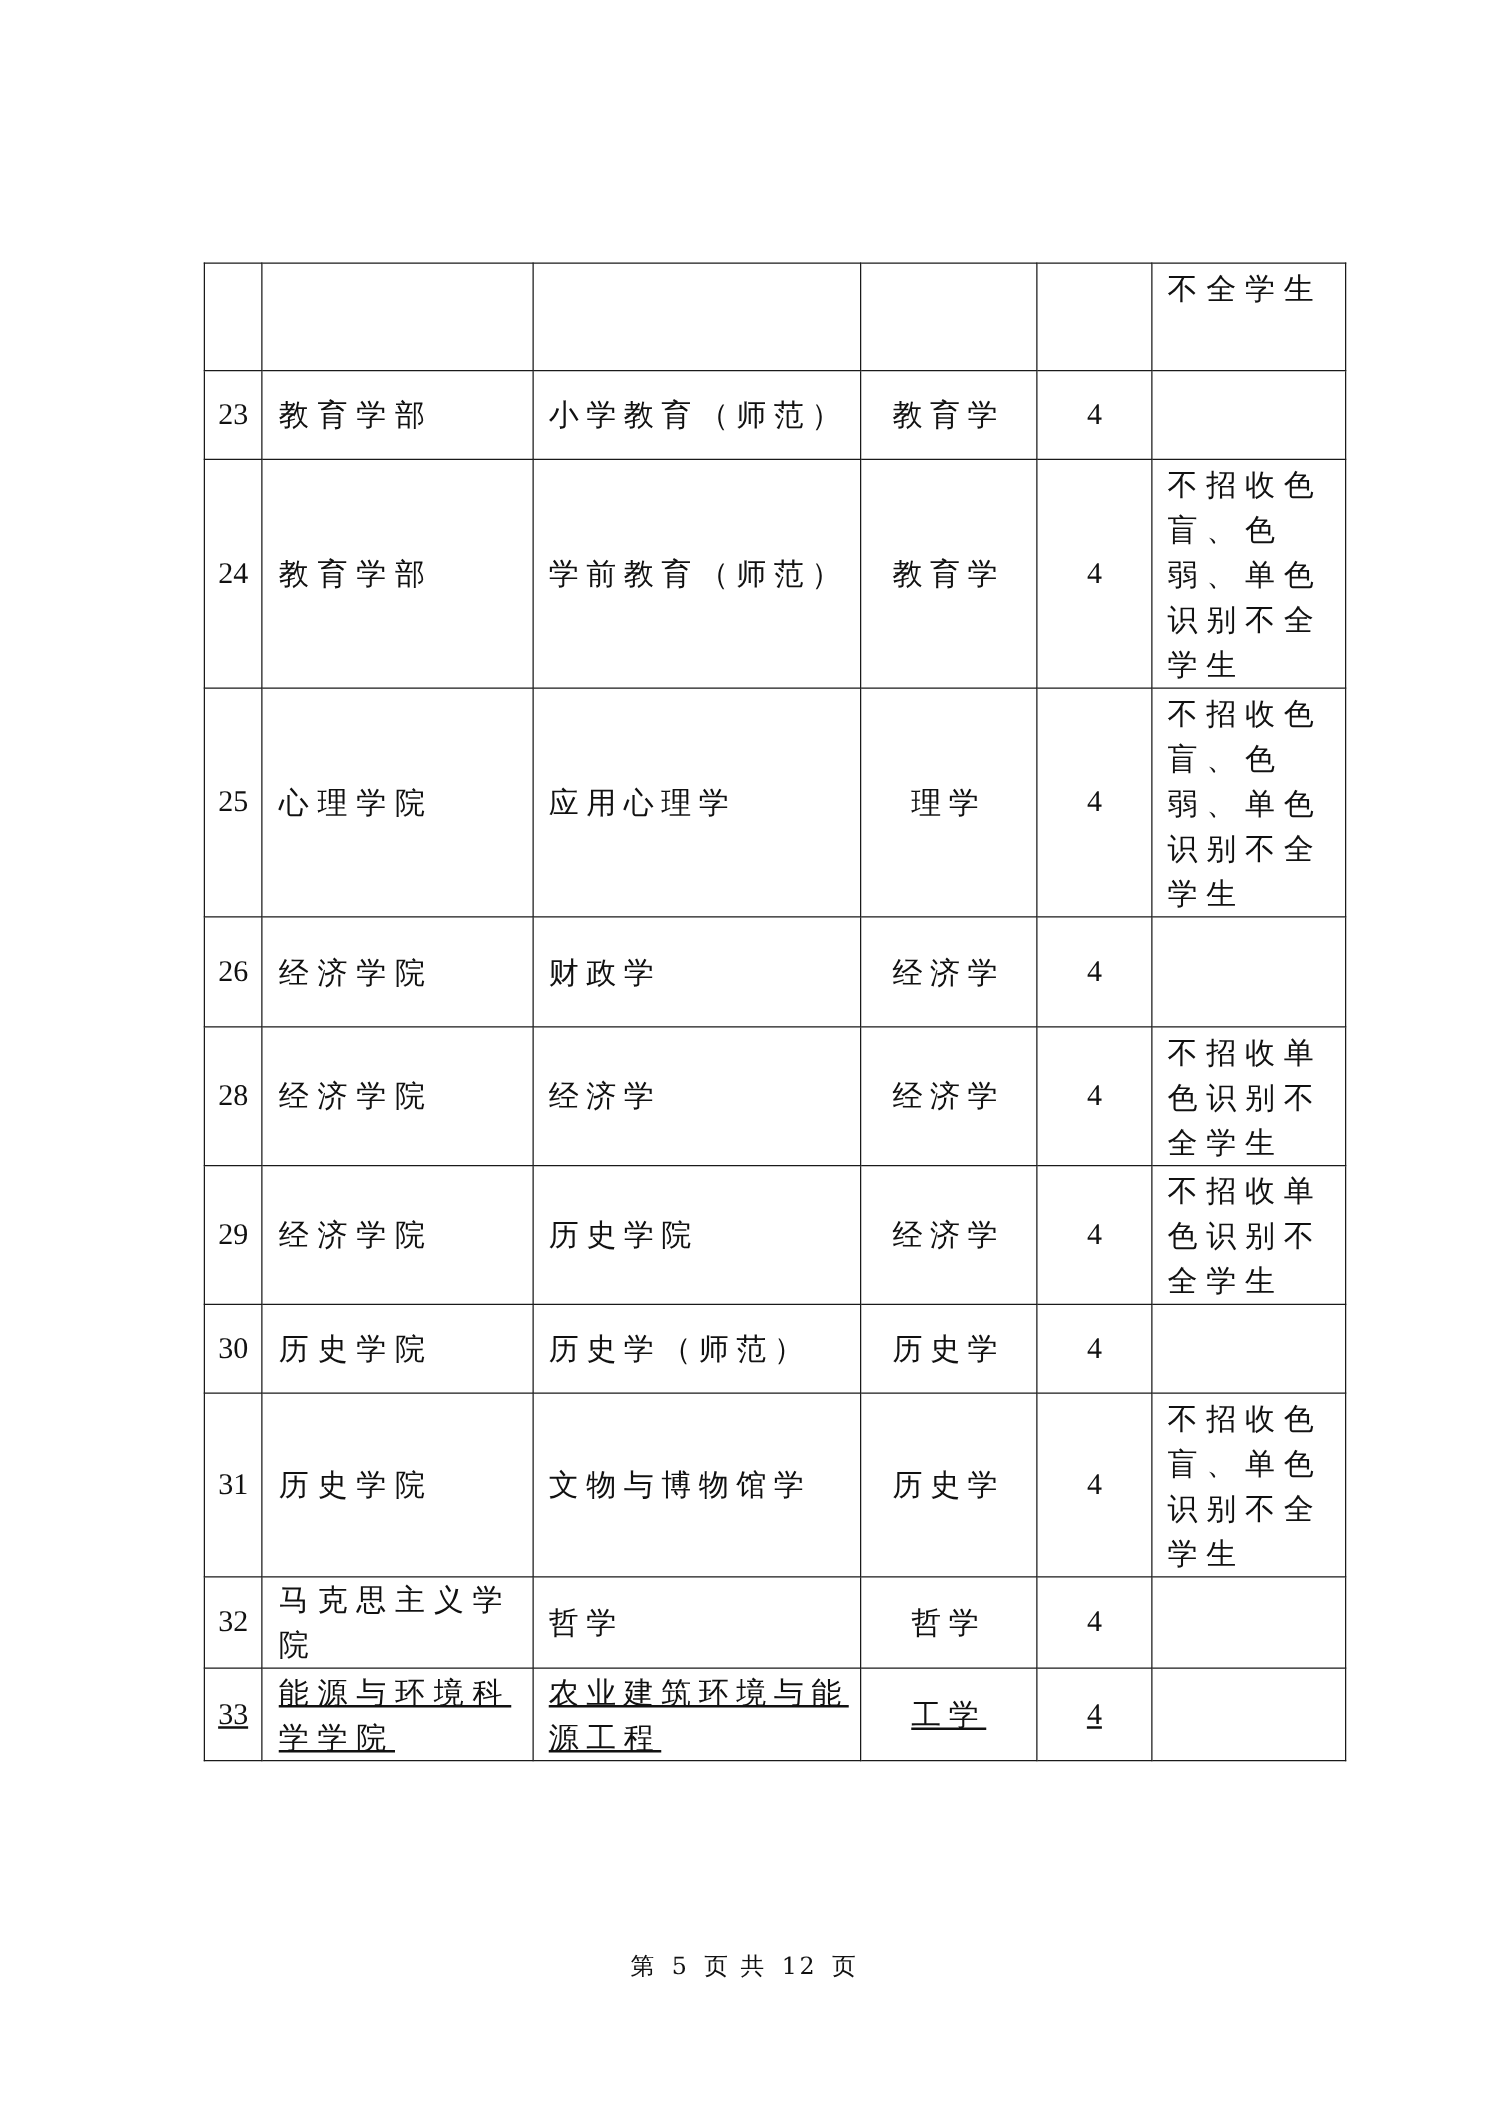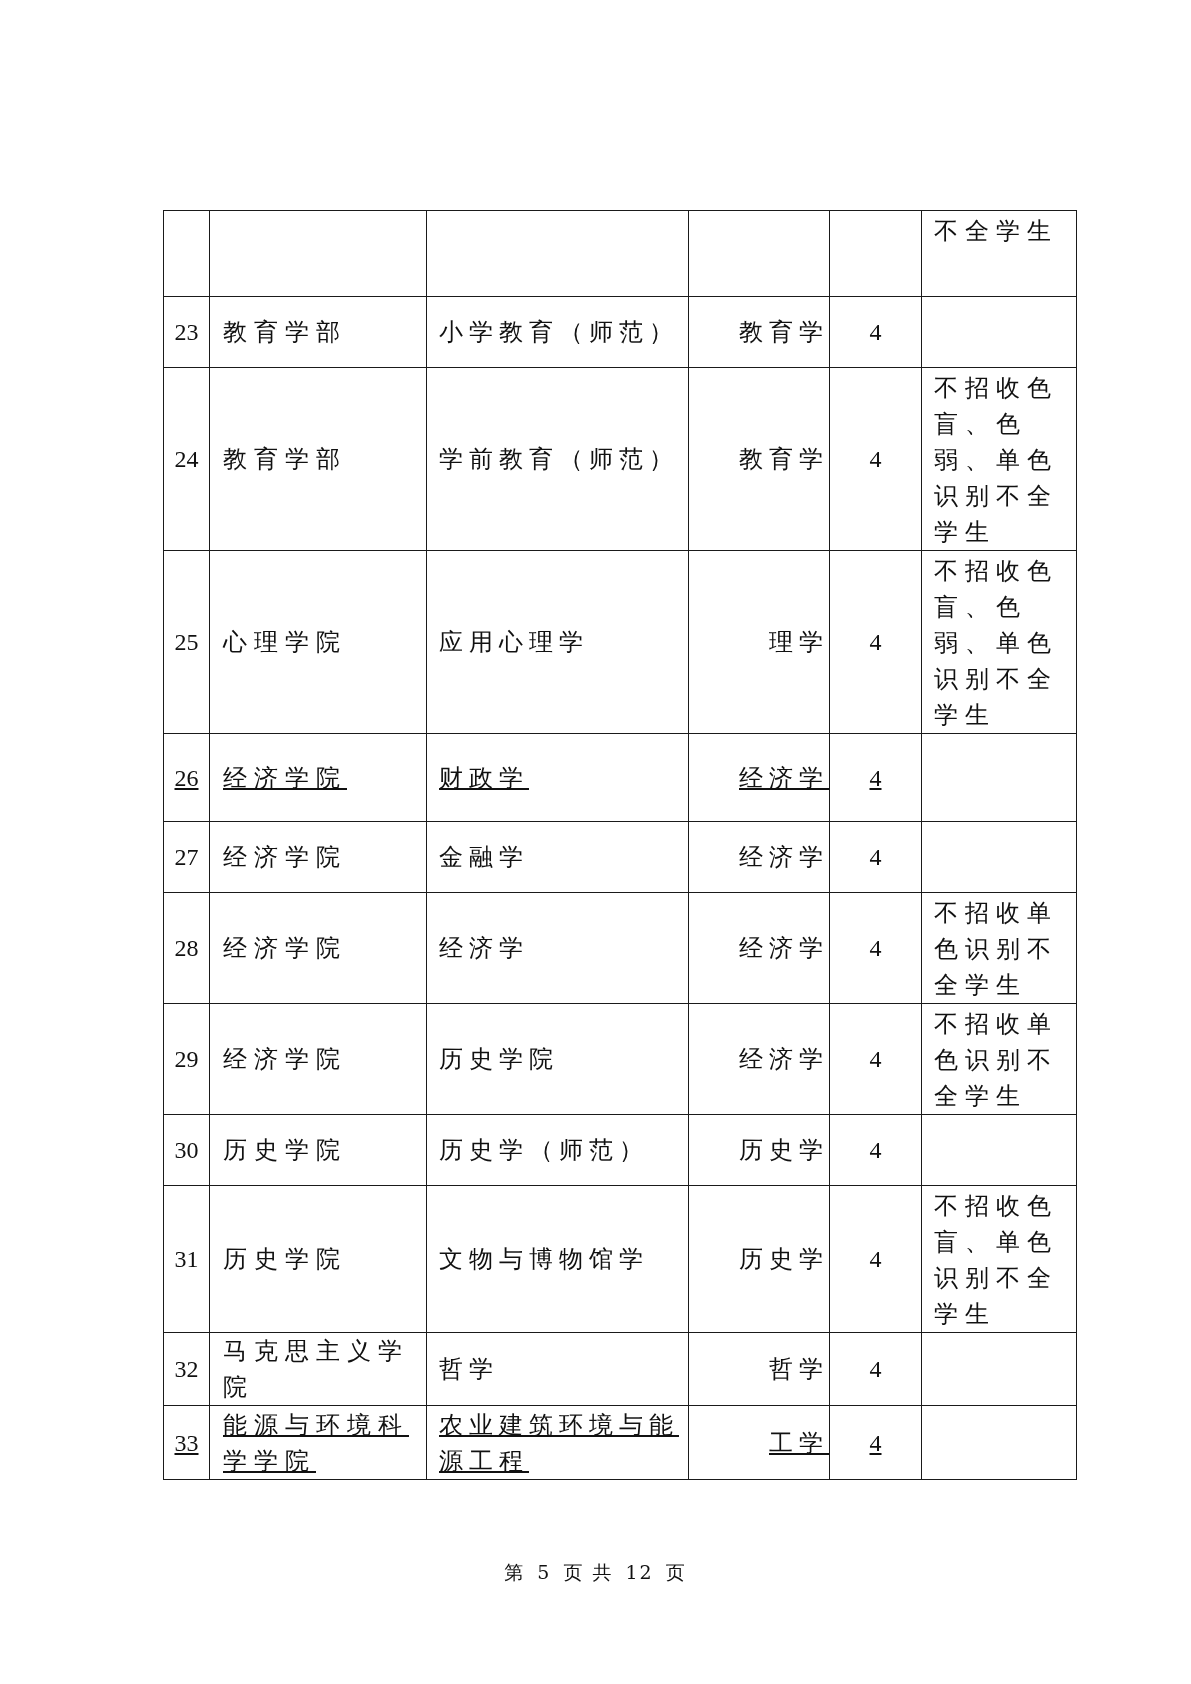--- a/index.html
+++ b/index.html
@@ -5,21 +5,21 @@
     html, body { margin: 0; padding: 0; background: #ffffff; }
     body { width: 1191px; height: 1684px; position: relative; overflow: hidden;
       font-family: "DejaVu Serif", "Liberation Serif", serif; color: #111; }
     .table { position: absolute; left: 163px; top: 210px; width: 876px;
       border-collapse: collapse; table-layout: fixed; }
     .table td { border: 1.6px solid #1a1a1a; padding: 0; vertical-align: middle;
       font-size: 24px; line-height: 36px; }
     .c-no { width: 45px; text-align: center; font-family: "Liberation Serif", serif; font-size: 25px; letter-spacing: 0; }
     .c-college { width: 203px; padding-left: 13px !important; letter-spacing: 7px; }
     .c-major { width: 249px; padding-left: 12px !important; letter-spacing: 6px; }
-    .c-cat { width: 140px; text-align: right; letter-spacing: 6px; }
+    .c-cat { width: 140px; text-align: center; letter-spacing: 6px; }
     .c-yrs { width: 91px; text-align: center; font-family: "Liberation Serif", serif; font-size: 25px; }
     .c-note { width: 142px; padding-left: 12px !important; letter-spacing: 7px; line-height: 36px; vertical-align: top; }
     .c-note .inner { padding-top: 2px; }
     .footer { position: absolute; top: 1560px; left: 0; width: 1191px; text-align: center;
       font-size: 19px; letter-spacing: 2px; }
     .footer span { margin: 0 6px; }
   </style>
 </head>
 <body>
 
@@ -59,34 +59,24 @@
       <tr style="height: 157px;">
     <td class="c-no">25</td>
     <td class="c-college">心理学院</td>
     <td class="c-major">应用心理学</td>
     <td class="c-cat">理学</td>
     <td class="c-yrs">4</td>
     <td class="c-note">
           <div class="inner">不招收色盲、色弱、单色识别不全学生</div>
         </td>
   </tr>
-      <tr style="height: 88px; text-decoration: underline;">
+      <tr style="height: 88px;">
     <td class="c-no">26</td>
     <td class="c-college">经济学院</td>
     <td class="c-major">财政学</td>
-    <td class="c-cat">经济学</td>
-    <td class="c-yrs">4</td>
-    <td class="c-note">
-          <div class="inner"></div>
-        </td>
-  </tr>
-      <tr style="height: 71px;">
-    <td class="c-no">27</td>
-    <td class="c-college">经济学院</td>
-    <td class="c-major">金融学</td>
     <td class="c-cat">经济学</td>
     <td class="c-yrs">4</td>
     <td class="c-note">
           <div class="inner"></div>
         </td>
   </tr>
       <tr style="height: 109px;">
     <td class="c-no">28</td>
     <td class="c-college">经济学院</td>
     <td class="c-major">经济学</td>

